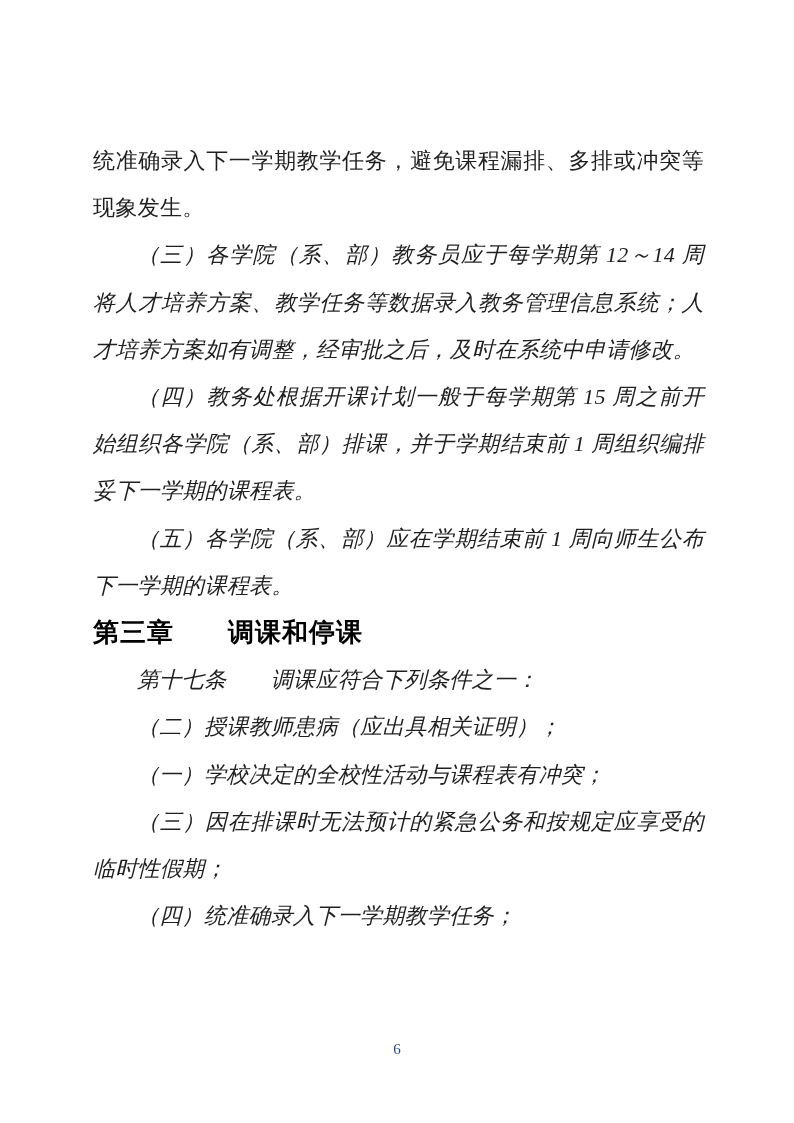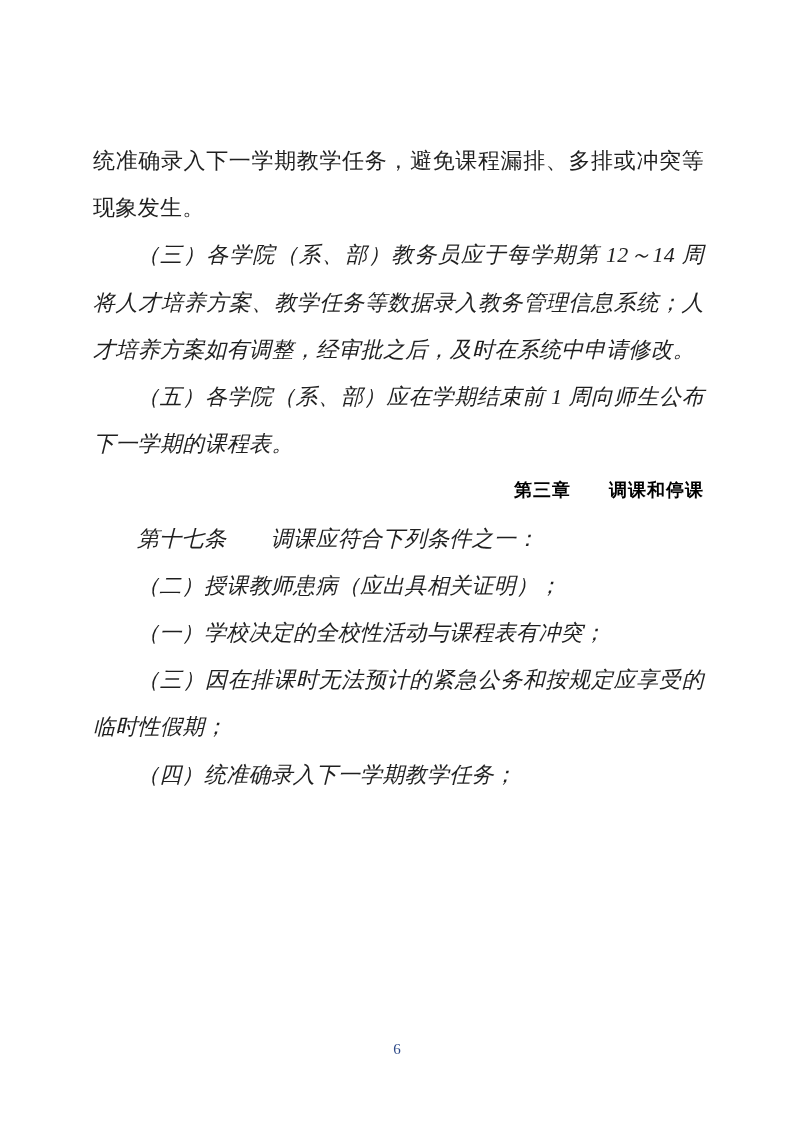--- a/index.html
+++ b/index.html
@@ -36,24 +36,24 @@
   .par-indent {
     text-indent: 2em;
     font-style: italic;
   }
   .par-flush {
     text-indent: 0;
   }
   .chapter-heading {
     margin: 10px 0 8px 0;
     font-family: "Liberation Sans", "DejaVu Sans", sans-serif;
-    font-size: 18px;
+    font-size: 26px;
     font-weight: bold;
     color: #000000;
-    text-align: right;
+    text-align: left;
     text-indent: 0;
     line-height: 47.2px;
     letter-spacing: 1px;
   }
   .page-footer {
     position: absolute;
     top: 1040px;
     left: 0;
     width: 794px;
     text-align: center;
@@ -68,20 +68,21 @@
 <body>
 
 <div class="page">
 
   <div class="doc-body">
 
     <p class="par-flush">统准确录入下一学期教学任务，避免课程漏排、多排或冲突等现象发生。</p>
 
     <p class="par-indent">（三）各学院（系、部）教务员应于每学期第 12～14 周将人才培养方案、教学任务等数据录入教务管理信息系统；人才培养方案如有调整，经审批之后，及时在系统中申请修改。</p>
 
+    <p class="par-indent">（四）教务处根据开课计划一般于每学期第 15 周之前开始组织各学院（系、部）排课，并于学期结束前 1 周组织编排妥下一学期的课程表。</p>
 
     <p class="par-indent">（五）各学院（系、部）应在学期结束前 1 周向师生公布下一学期的课程表。</p>
 
     <p class="chapter-heading">第三章　　调课和停课</p>
 
     <p class="par-indent">第十七条　　调课应符合下列条件之一：</p>
 
     <p class="par-indent">（二）授课教师患病（应出具相关证明）；</p>
 
     <p class="par-indent">（一）学校决定的全校性活动与课程表有冲突；</p>

